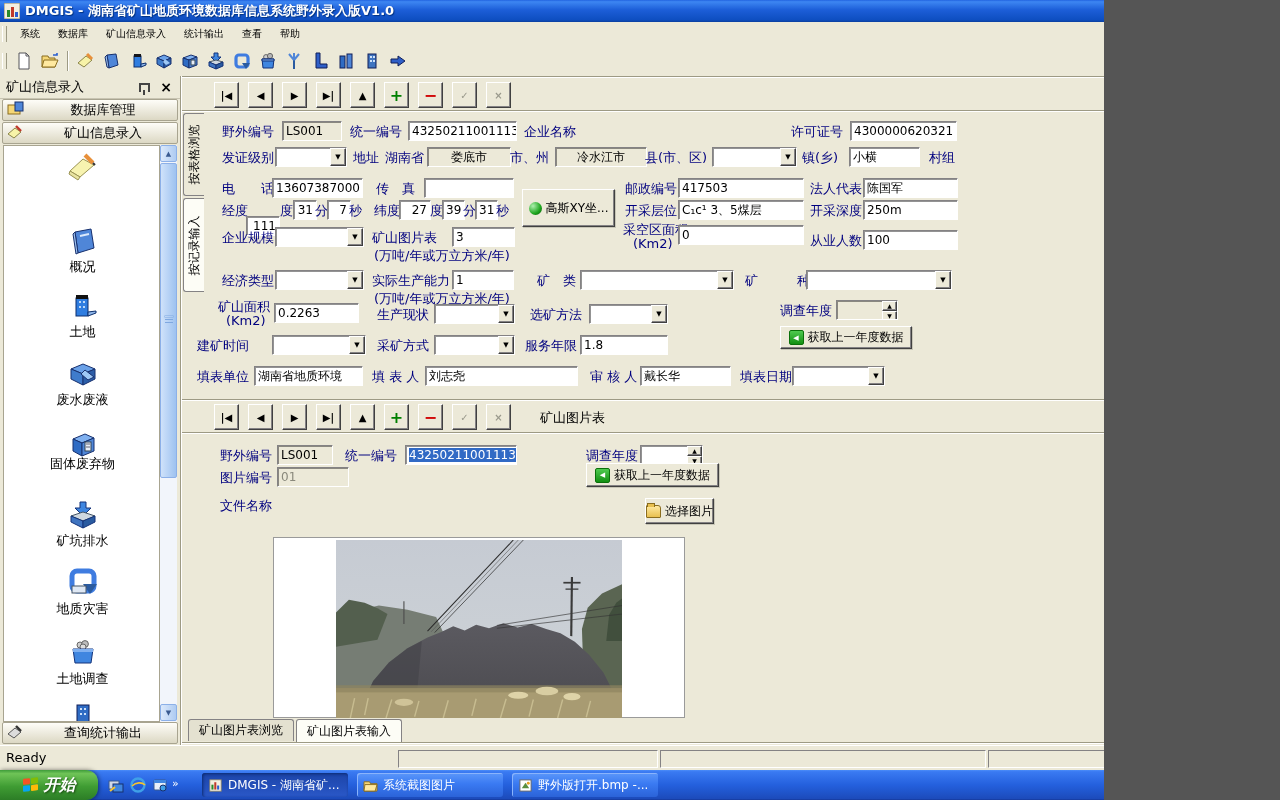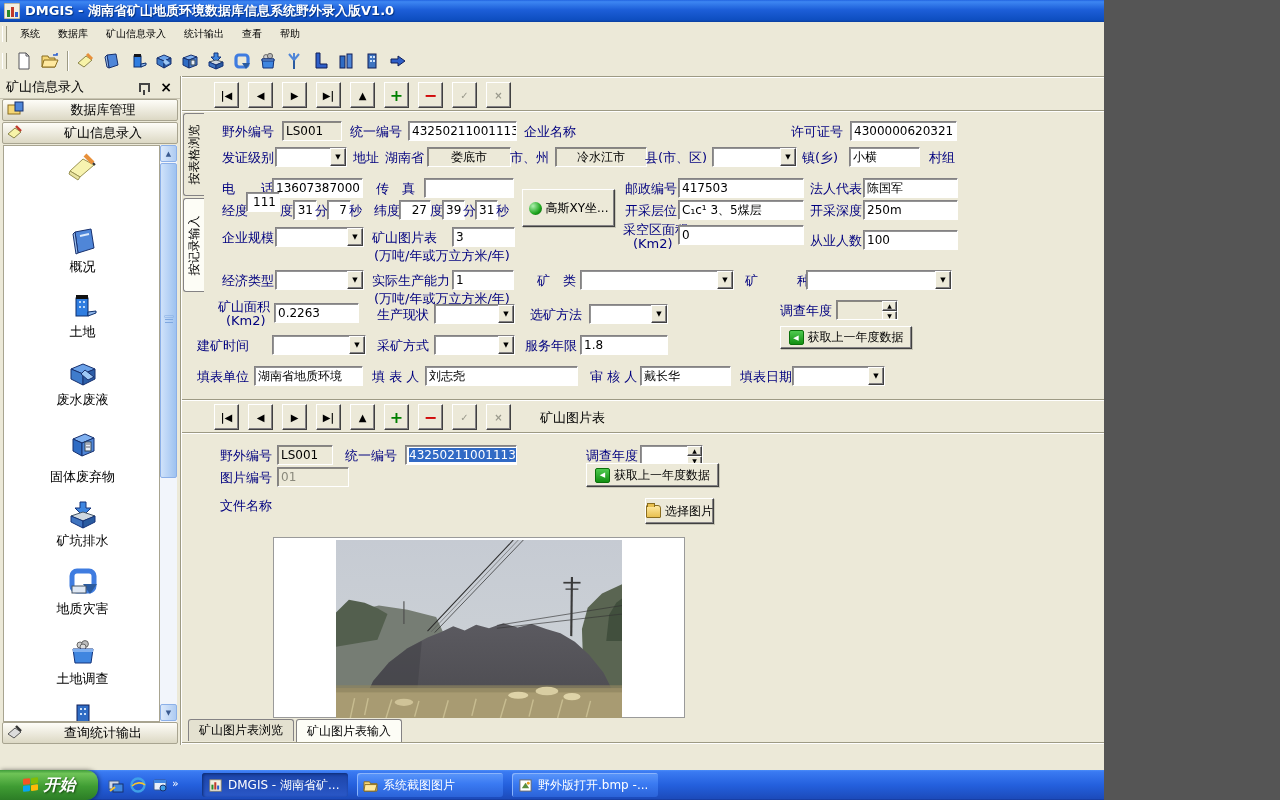--- a/index.html
+++ b/index.html
@@ -315,21 +315,21 @@
         </svg></div>
     <div class="slabel" style="top:246px;"><span>废水废液</span></div>
     <div class="sitem" style="top:283px;"><svg viewBox="0 0 32 32">
           <polygon points="6,10 18,5 27,9 15,14" fill="#7fb0f0" stroke="#17306e"></polygon>
           <polygon points="6,10 15,14 15,27 6,22" fill="#2f6cc4" stroke="#17306e"></polygon>
           <polygon points="27,9 27,22 15,27 15,14" fill="#4f86d8" stroke="#17306e"></polygon>
           <rect x="18" y="13" width="6" height="9" fill="#e8eef8" stroke="#345"></rect>
           <line x1="19" y1="15" x2="23" y2="15" stroke="#667"></line>
           <line x1="19" y1="18" x2="23" y2="18" stroke="#667"></line>
         </svg></div>
-    <div class="slabel" style="top:323px;text-align:center;"><span>固体废弃物</span></div>
+    <div class="slabel" style="top:310px;text-align:center;"><span>固体废弃物</span></div>
     <div class="sitem" style="top:353px;"><svg viewBox="0 0 32 32">
           <polygon points="13,3 19,3 19,9 24,9 16,17 8,9 13,9" fill="#3f86e0" stroke="#14337a"></polygon>
           <polygon points="4,17 16,13 28,17 16,22" fill="#cfd8e0" stroke="#456"></polygon>
           <polygon points="4,17 16,22 16,29 4,23" fill="#3f74c0" stroke="#14337a"></polygon>
           <polygon points="28,17 28,23 16,29 16,22" fill="#2a5ba0" stroke="#14337a"></polygon>
         </svg></div>
     <div class="slabel" style="top:387px;"><span>矿坑排水</span></div>
     <div class="sitem" style="top:420px;"><svg viewBox="0 0 32 32">
           <rect x="5" y="5" width="22" height="20" rx="5" fill="none" stroke="#3f7ce0" stroke-width="5"></rect>
           <polygon points="16,18 30,18 23,28" fill="#2a5ba0"></polygon>
@@ -416,21 +416,21 @@
   <span class="lbl" style="left:222px;top:181px;">电　　话</span>
   <div class="val" style="left:272px;top:178px;width:83px;">13607387000</div>
   <span class="lbl" style="left:376px;top:181px;">传　真</span>
   <div class="val" style="left:424px;top:178px;width:82px;"></div>
   <span class="lbl" style="left:625px;top:181px;">邮政编号</span>
   <div class="val" style="left:678px;top:178px;width:118px;">417503</div>
   <span class="lbl" style="left:810px;top:181px;">法人代表</span>
   <div class="val" style="left:863px;top:178px;width:87px;">陈国军</div>
 
   <span class="lbl" style="left:222px;top:203px;">经度</span>
-  <div class="val rgt" style="left:246px;top:192px;width:26px;">111</div>
+  <div class="val rgt" style="left:246px;top:216px;width:26px;">111</div>
   <span class="lbl" style="left:280px;top:203px;">度</span>
   <div class="val rgt" style="left:293px;top:200px;width:16px;">31</div>
   <span class="lbl" style="left:315px;top:203px;">分</span>
   <div class="val rgt" style="left:327px;top:200px;width:16px;">7</div>
   <span class="lbl" style="left:349px;top:203px;">秒</span>
   <span class="lbl" style="left:374px;top:203px;">纬度</span>
   <div class="val rgt" style="left:399px;top:200px;width:24px;">27</div>
   <span class="lbl" style="left:430px;top:203px;">度</span>
   <div class="val rgt" style="left:442px;top:200px;width:15px;">39</div>
   <span class="lbl" style="left:463px;top:203px;">分</span>
@@ -596,20 +596,26 @@
       <line x1="330" y1="52" x2="329" y2="135" stroke="#3a3a3a" stroke-width="3"></line>
       <line x1="318" y1="60" x2="342" y2="60" stroke="#3a3a3a" stroke-width="2.4"></line>
       <line x1="321" y1="69" x2="339" y2="69" stroke="#3a3a3a" stroke-width="1.8"></line>
     </svg>
   </div>
 
   <div class="btab" style="left:188px;width:106px;">矿山图片表浏览</div>
   <div class="btab on" style="left:296px;width:106px;">矿山图片表输入</div>
   <div class="groove" style="left:182px;top:742px;width:1098px;"></div>
 
+  <div class="statusbar">
+    <span class="abs" style="left:6px;top:4px;font-size:13px;">Ready</span>
+    <span class="spanel" style="left:398px;width:258px;"></span>
+    <span class="spanel" style="left:660px;width:324px;"></span>
+    <span class="spanel" style="left:988px;width:276px;"></span>
+  </div>
 
   <div class="taskbar">
     <div class="startbtn">
       <span class="winlogo">
         <i style="background:#f35325;"></i>
           <i style="background:#81bc06;"></i>
           <i style="background:#05a6f0;"></i>
           <i style="background:#ffba08;"></i>
       </span>
       <span class="starttxt">开始</span>

